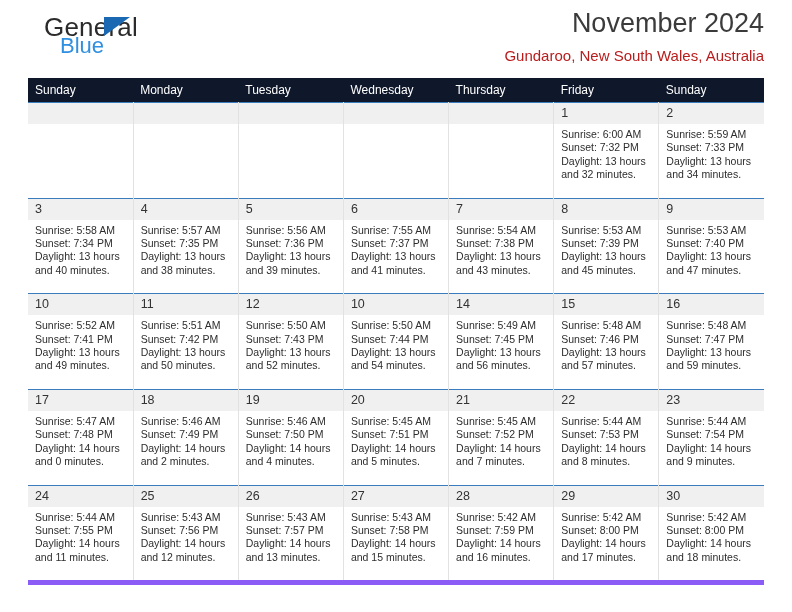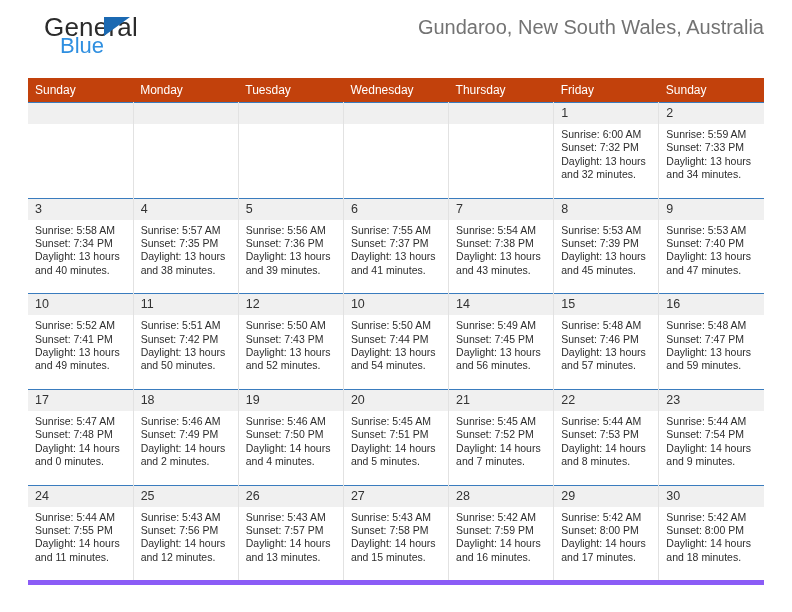--- a/index.html
+++ b/index.html
@@ -68,35 +68,35 @@
     padding-top: 8px;
   }
   .title-main {
     font-size: 27px;
     color: #3b3b3b;
     line-height: 1.18;
     font-weight: normal;
     margin: 0;
   }
   .title-sub {
-    font-size: 20px;
-    color: #737373;
+    font-size: 15px;
+    color: #b91c1c;
     margin: 7px 0 0 0;
     font-weight: normal;
     line-height: 1.2;
   }
 
   
   .calendar {
     width: 736px;
     border-collapse: collapse;
     table-layout: fixed;
   }
   .calendar th {
-    background: #c2410c;
+    background: #0f172a;
     color: #ffffff;
     font-weight: normal;
     font-size: 12px;
     text-align: left;
     padding: 5px 0 5px 7px;
     height: 14px;
     border: none;
   }
   .calendar td {
     vertical-align: top;
@@ -140,20 +140,21 @@
 
   <div class="header">
 
     <div class="logo">
       <span class="logo-general">General</span>
       <span class="logo-tri"></span>
       <span class="logo-blue">Blue</span>
     </div>
 
     <div class="titles">
+      <h1 class="title-main">November 2024</h1>
       <h2 class="title-sub">Gundaroo, New South Wales, Australia</h2>
     </div>
 
   </div>
 
   <table class="calendar">
     <thead>
       <tr>
         <th>Sunday</th>
         <th>Monday</th>

